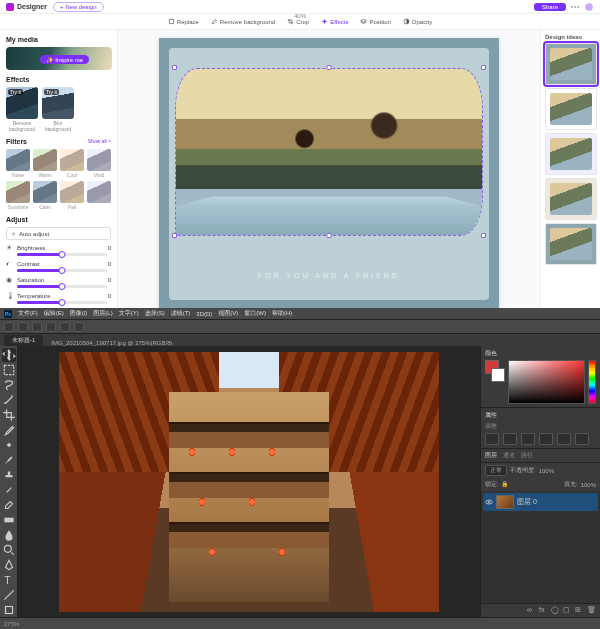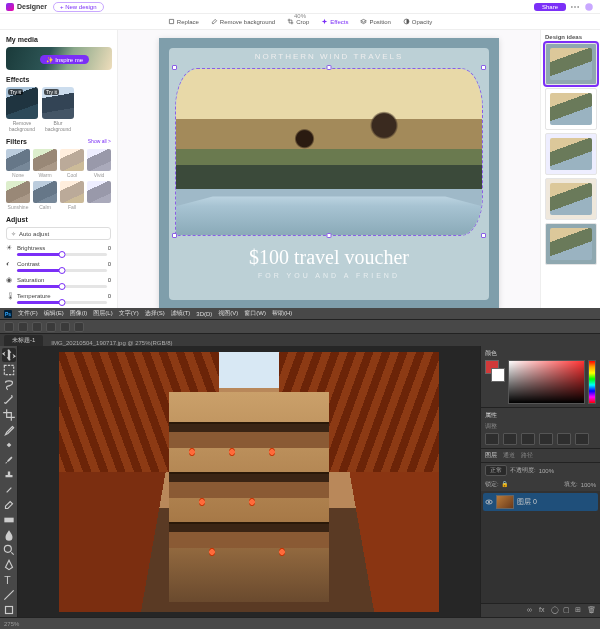--- a/index.html
+++ b/index.html
@@ -304,37 +304,35 @@
         <div class="d-sl-track">
             <div class="d-sl-fill"></div>
             <div class="d-sl-thumb"></div>
           </div>
       </div>
     </div>
 
     <div class="d-canvas">
       <div class="d-art">
         <div class="d-art-inner"></div>
-        <div class="d-brand">NORTHERN WIND TRAVELS</div>
         <div class="d-photo">
           <div class="d-photo-img">
             <div class="d-kayak"></div>
           </div>
         </div>
         <div class="d-sel-h top">
           <div class="d-sh l"></div>
           <div class="d-sh c"></div>
           <div class="d-sh r"></div>
         </div>
         <div class="d-sel-h bot">
           <div class="d-sh l"></div>
           <div class="d-sh c"></div>
           <div class="d-sh r"></div>
         </div>
-        <div class="d-title1">$100 travel voucher</div>
         <div class="d-title2">FOR YOU AND A FRIEND</div>
       </div>
     </div>
 
     <div class="d-right">
       <div class="d-r-title">Design ideas</div>
       <div class="d-r-th sel">
           <div class="phld"></div>
         </div>
       <div class="d-r-th v2">

